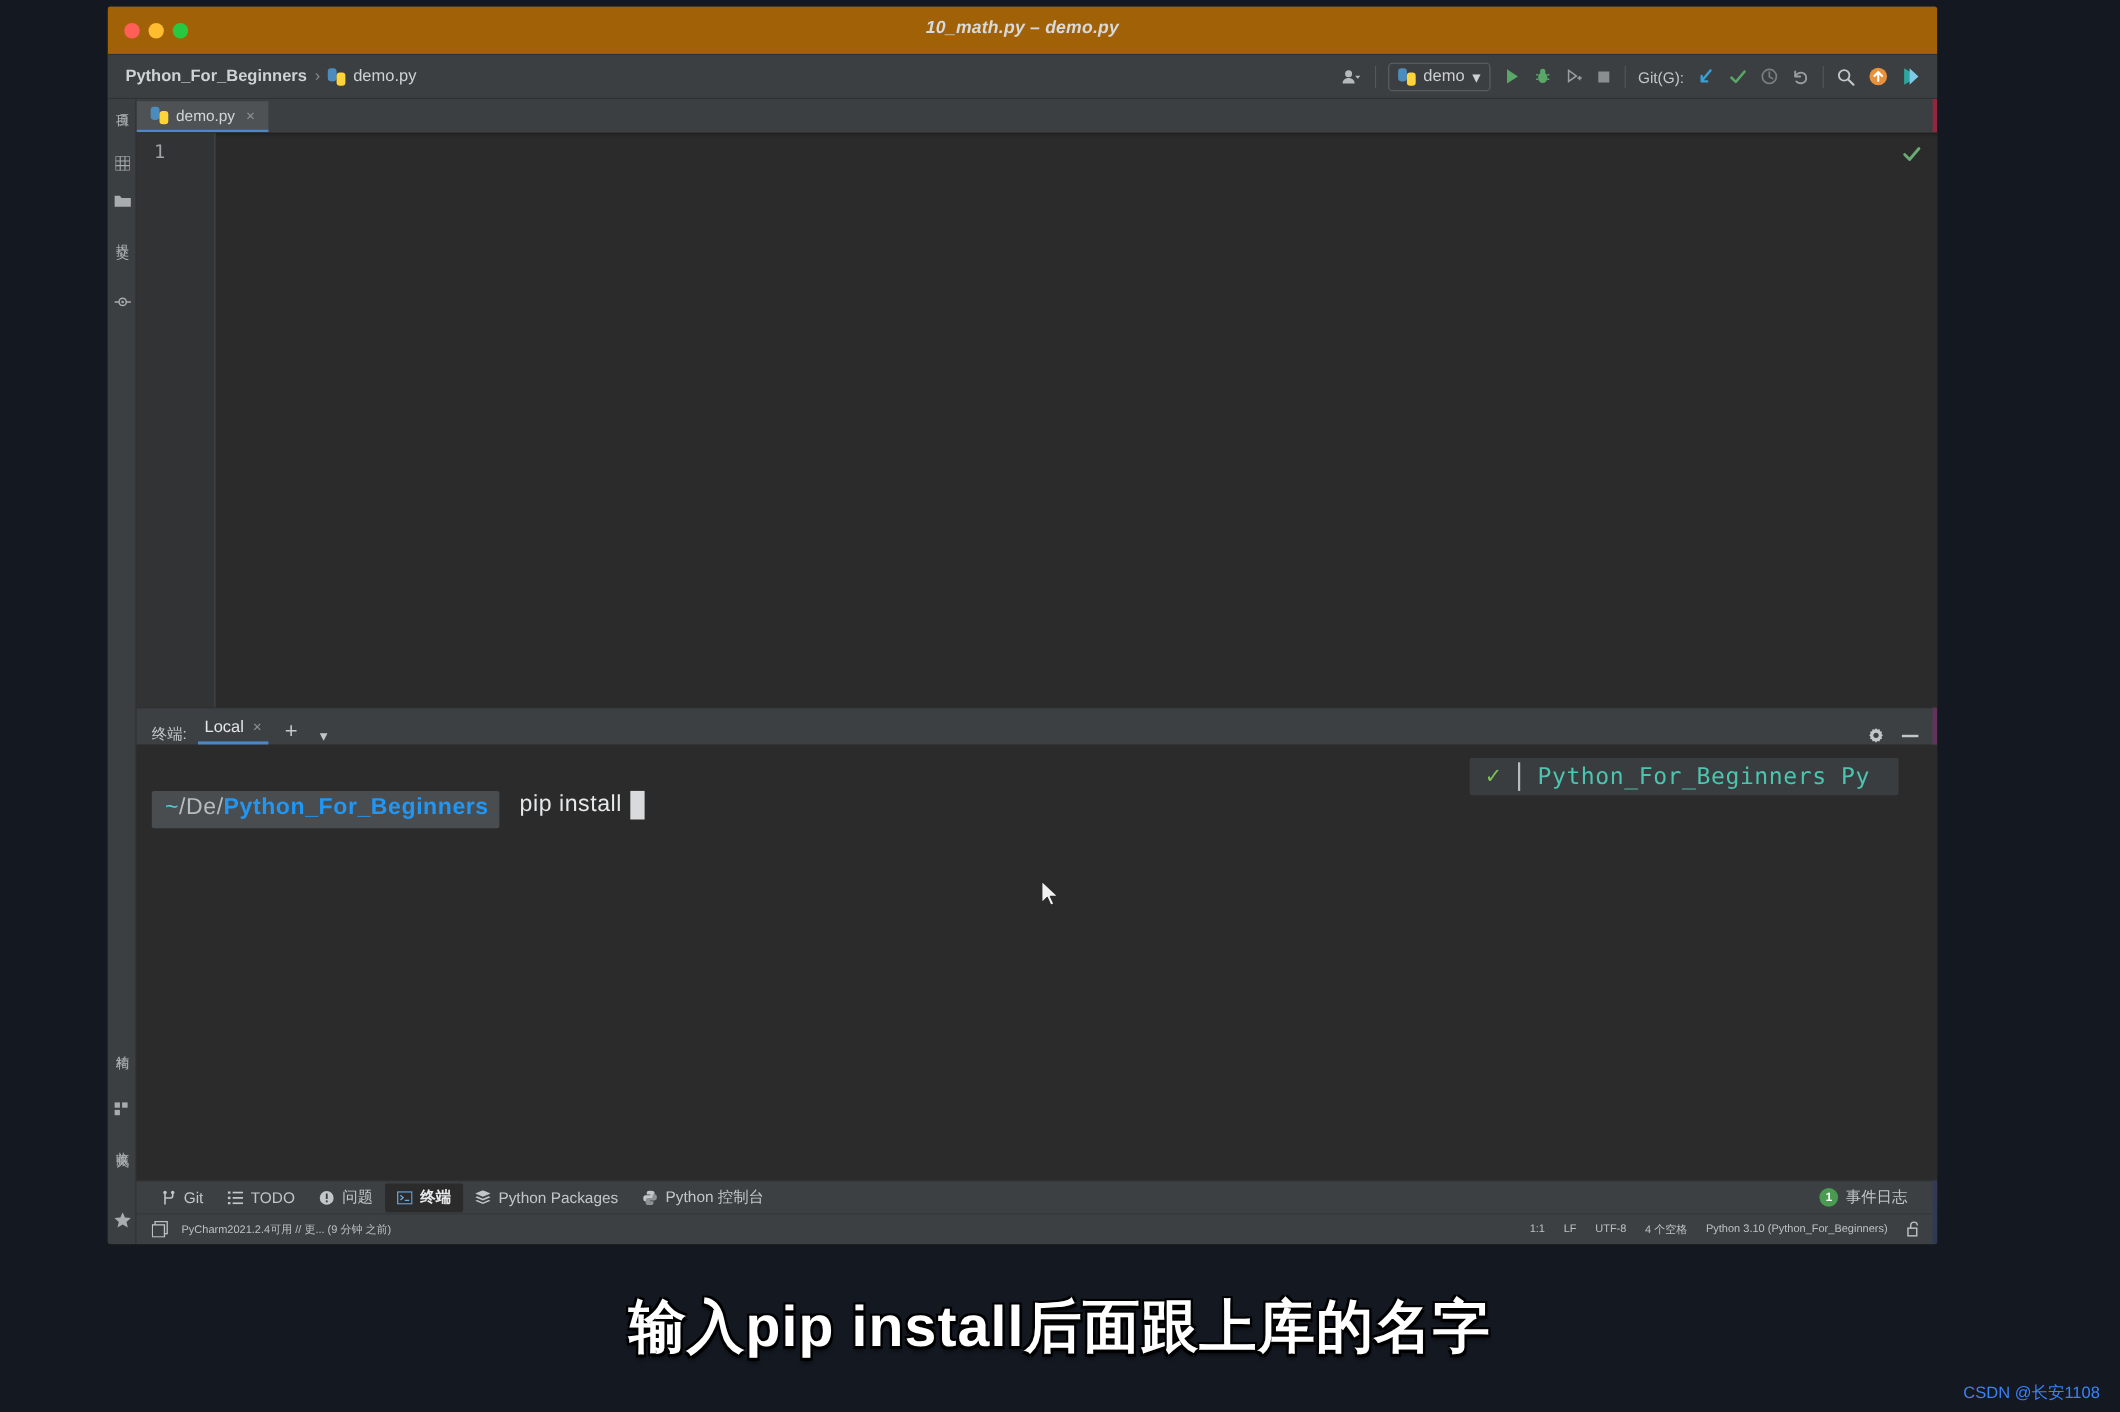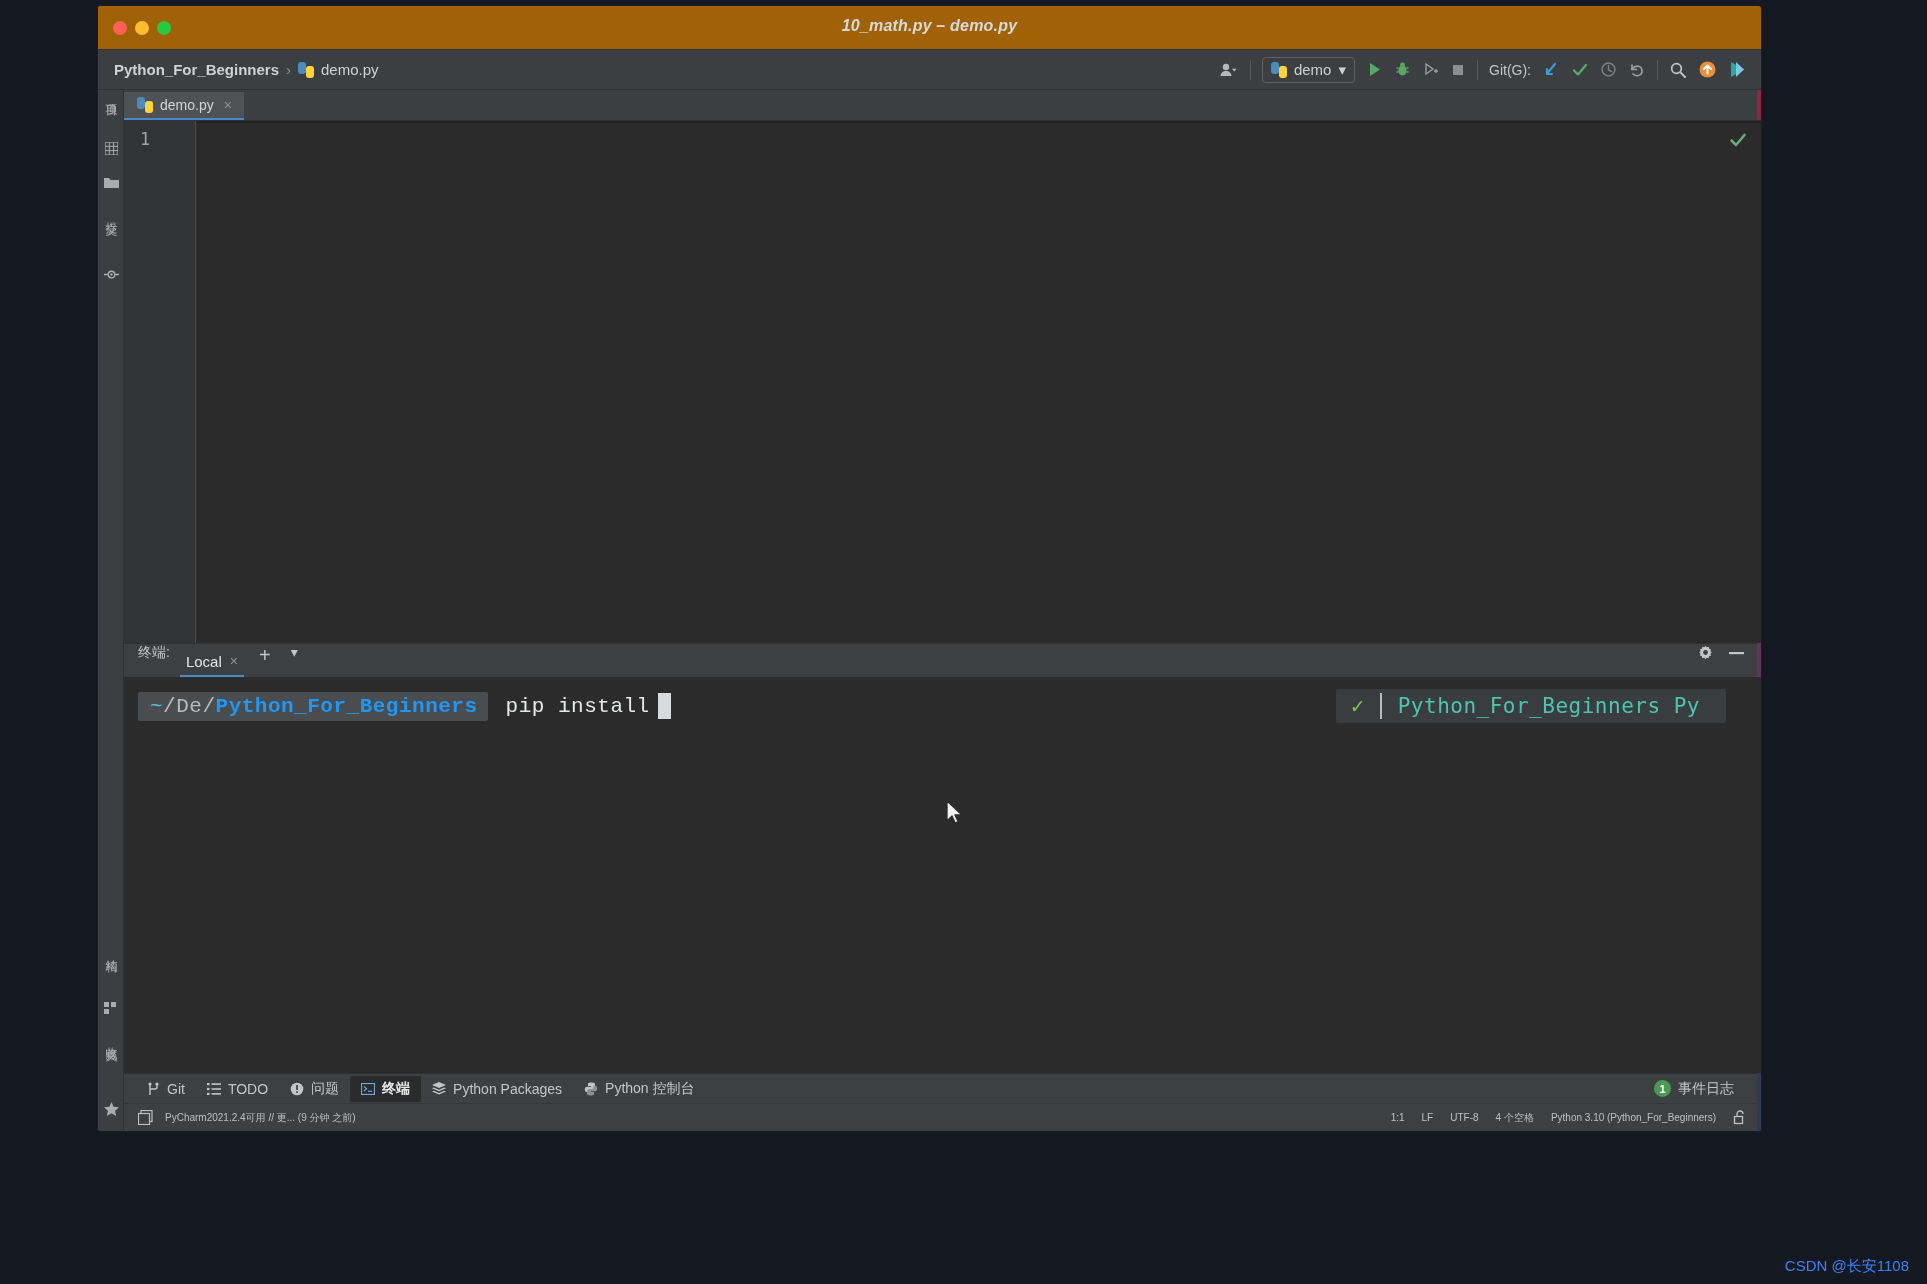--- a/index.html
+++ b/index.html
@@ -110,41 +110,41 @@
     flex: 0 0 72px;
   }
   .codearea { flex: 1; position: relative; background: #2b2b2b; }
   .inspect-ok { position: absolute; right: 14px; top: 10px; font-size: 17px; color: #6aab73; }
   .ed-shadow { position:absolute; left:0; right:0; top:0; height:4px;
      background: linear-gradient(180deg, rgba(0,0,0,.25), rgba(0,0,0,0)); }
 
   
   .terminal-panel { height: 430px; background: #2b2b2b; display: flex; flex-direction: column; }
   .term-header {
-    height: 34px; background: #3c4043; display: flex; align-items: flex-start;
+    height: 34px; background: #3c4043; display: flex; align-items: flex-end;
     padding-left: 14px; gap: 10px; border-top: 1px solid #2f3234;
   }
   .term-label { font-size: 14px; color: #c3c6c8; }
   .term-tab {
     position: relative; font-size: 15px; color: #e4e6e8; padding: 0 6px;
     display: flex; align-items: center; gap: 8px; height: 34px;
   }
   .term-tab::after {
     content:''; position:absolute; left:0; right:0; bottom:0; height:3px; background:#4a88c7;
   }
   .term-tab .x { color: #8d9194; font-size: 14px; }
   .term-plus { font-size: 20px; color: #c3c6c8; padding: 0 5px; }
   .term-chev { font-size: 14px; color: #c3c6c8; padding: 0 5px; }
   .term-actions { margin-left: auto; display: flex; align-items: center; gap: 14px; padding-right: 16px; }
 
   .term-body { flex: 1; background: #2b2b2b; position: relative; padding: 12px 0 0 0; }
   .term-line {
-    display: flex; align-items: center;
-    font-family: Liberation Mono, monospace; font-size: 21px;
-    padding-left: 14px; height: 34px;
+    display: flex; 
+    font-family: Liberation Sans, sans-serif; font-size: 21px;
+    padding-left: 14px; height: 34px; margin-top: 30px;
   }
   .seg-prompt {
     background: #4a4d4f; padding: 3px 10px 3px 12px; border-radius: 2px;
     letter-spacing: .5px;
   }
   .p-tilde { color: #56c8d8; }
   .p-mid { color: #b8bcbe; }
   .p-proj { color: #2196f3; font-weight: bold; }
   .cmd { color: #e6e8ea; margin-left: 18px; letter-spacing: .5px; }
   .cursorblk { display:inline-block; width: 13px; height: 26px; background:#d8dadb; margin-left: 8px; vertical-align: -5px; }
@@ -515,16 +515,17 @@
         </div>
 
       </div>
     </div>
   </div>
 
   <svg style="position:absolute; left:945px; top:800px;" width="20" height="28" viewBox="0 0 20 28">
     <path d="M2 1l0 20 5-5 3.2 7 3-1.3-3.2-6.8 7 0z" fill="#f2f2f2" stroke="#2a2a2a" stroke-width="1.3" stroke-linejoin="round"></path>
   </svg>
 
+  <div class="caption">输入pip install后面跟上库的名字</div>
 
   <div class="watermark">CSDN @长安1108</div>
 
 </div>
 
 </body></html>

